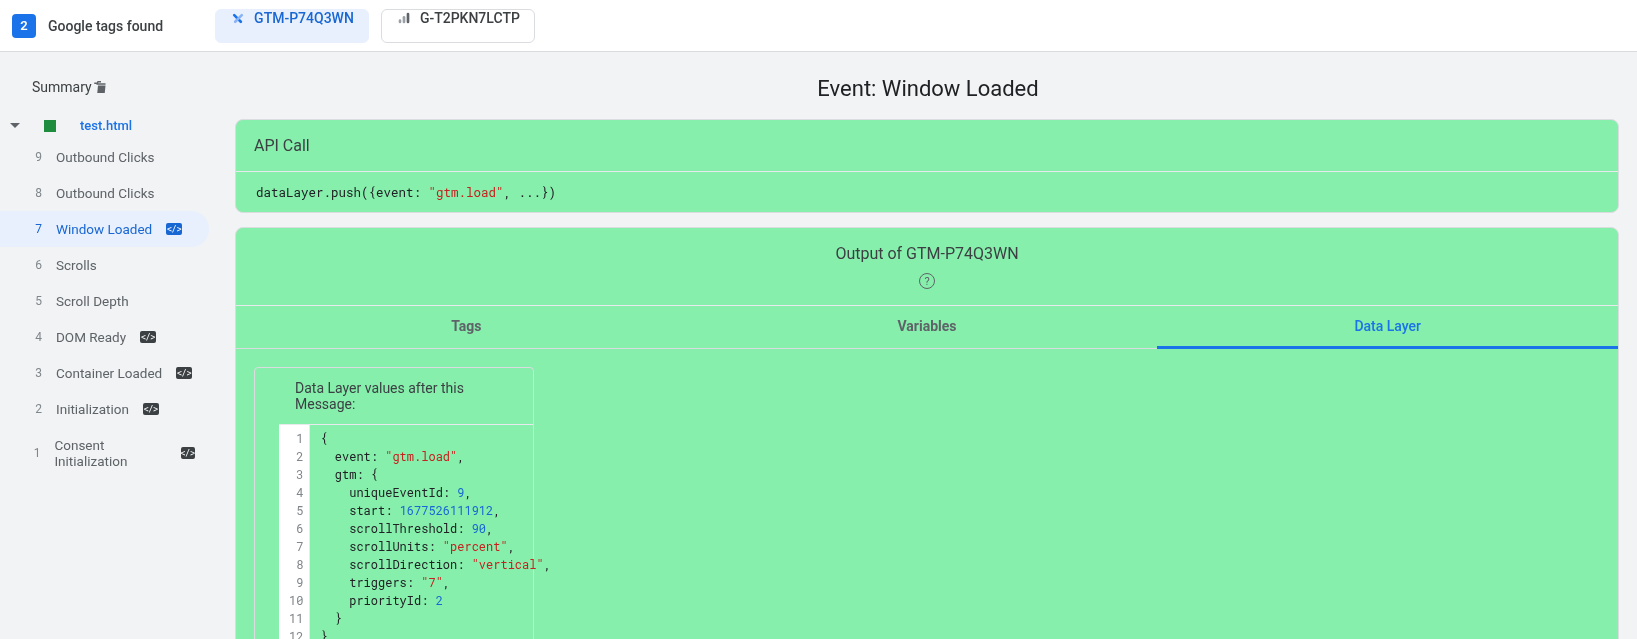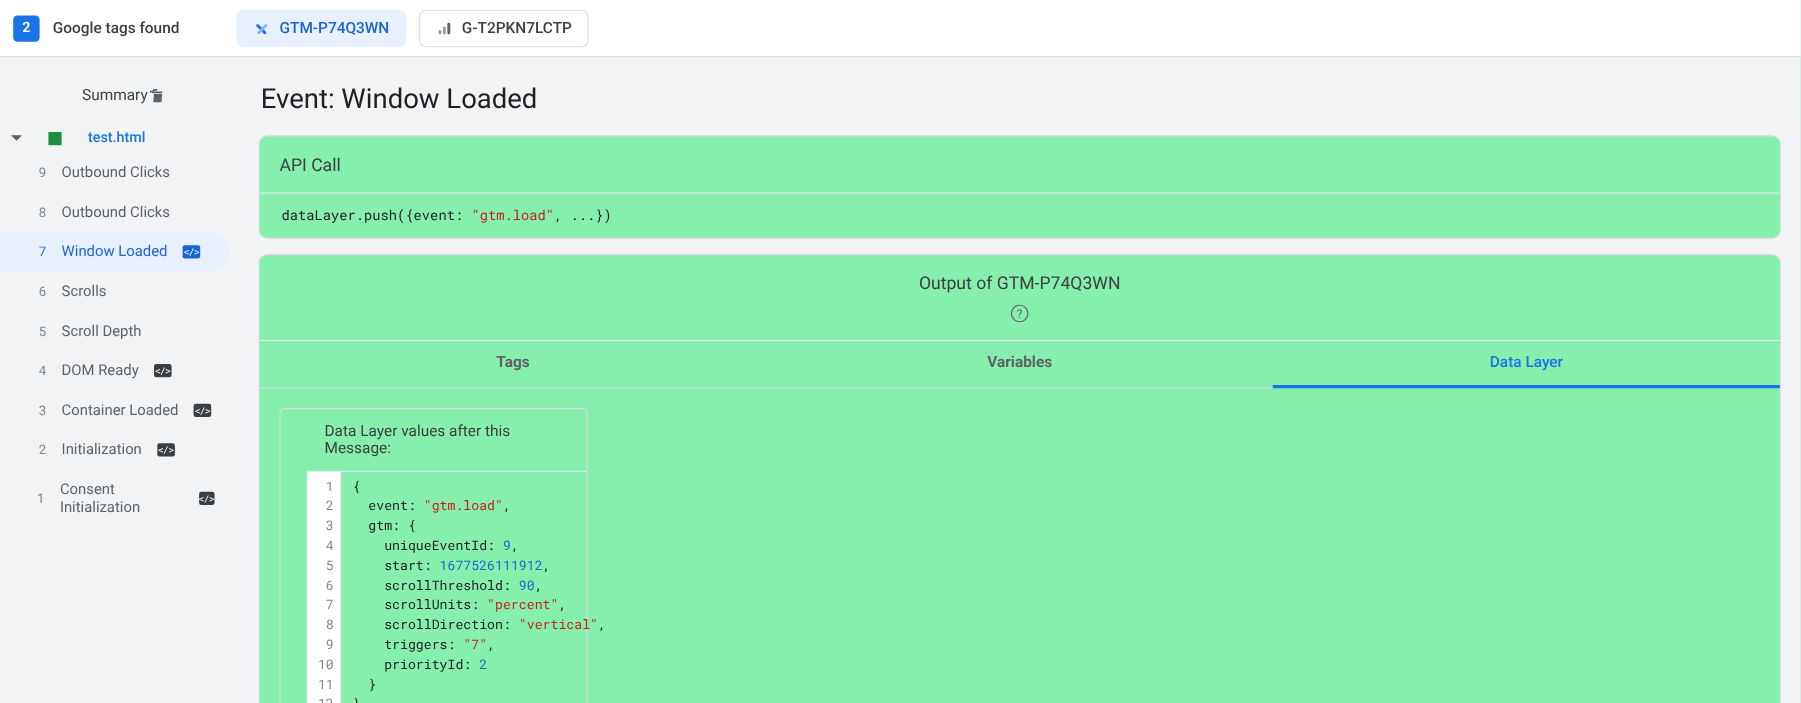--- a/index.html
+++ b/index.html
@@ -24,21 +24,21 @@
     background: #1a73e8;
     color: #fff;
     border-radius: 4px;
     display: flex; align-items: center; justify-content: center;
     font-weight: 600;
     font-size: 13px;
   }
   .topbar-title { font-weight: 500; color:#3c4043; margin-right: 40px;}
   .tag-pill {
     display: inline-flex;
-    align-items: center;
+    align-items: flex-start;
     gap: 8px;
     height: 34px;
     padding: 0 14px;
     border-radius: 6px;
     border: 1px solid #dadce0;
     background: #fff;
     cursor: pointer;
     font-weight: 500;
     color: #3c4043;
   }
@@ -48,21 +48,21 @@
     color: #1967d2;
   }
   .layout { display: flex; }
   .sidebar {
     width: 215px;
     padding-top: 18px;
     flex-shrink: 0;
   }
   .summary-row {
     display: flex;
-    justify-content: center;
+    justify-content: flex-start;
     align-items: center;
     padding: 8px 20px 16px 32px;
     color: #3c4043;
     font-weight: 400;
     cursor: pointer;
   }
   .file-row {
     display: flex;
     align-items: center;
     gap: 24px;
@@ -109,24 +109,25 @@
     font-family: monospace;
   }
   .code-chip::before { content: "</>"; }
   .event-item.active .code-chip { background:#1967d2; }
 
   .main {
     flex:1;
     padding: 18px 18px 28px 20px;
   }
   .page-title {
-    font-size: 25px;
+    font-size: 22px;
     font-weight: 400;
     color:#202124;
     margin: 6px 0 18px 2px;
+    text-align: center;
   }
   .card {
     background:#86efac;
     border:1px solid #dadce0;
     border-radius:8px;
     margin-bottom: 14px;
   }
   .card-header {
     padding: 16px 18px;
     font-size:16px;

